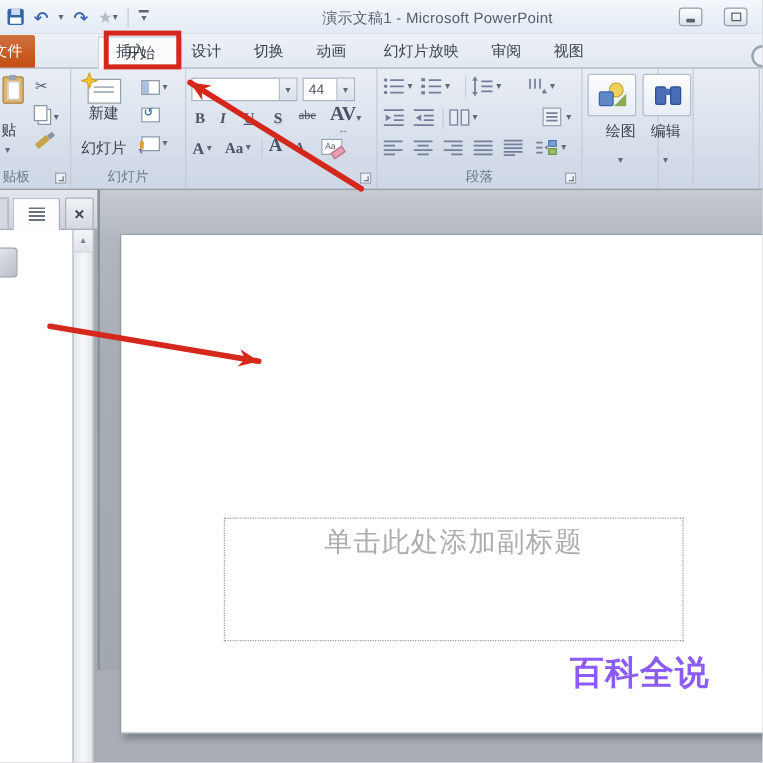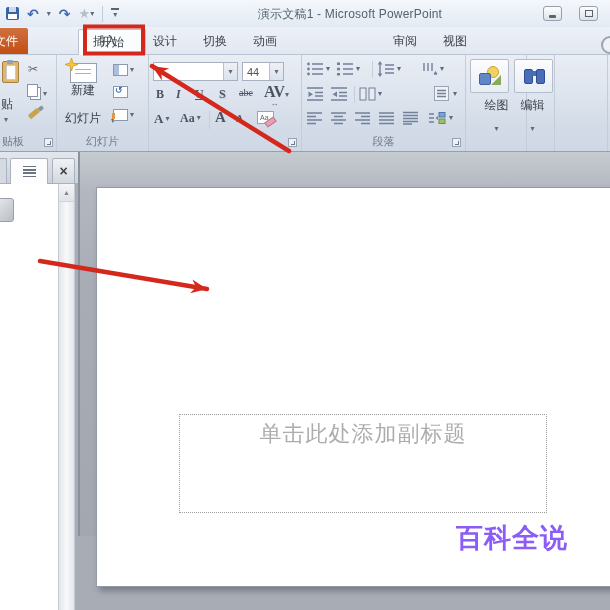--- a/index.html
+++ b/index.html
@@ -172,20 +172,21 @@
       </div>
   </div>
 
   <div class="tabrow">
     <div class="filetab">文件</div>
     <div class="tab active" style="left:30px;width:68px;margin-left:48px;">开始</div>
     <div class="tab" style="left:82px;width:46px;">插入</div>
     <div class="tab" style="left:142px;width:46px;">设计</div>
     <div class="tab" style="left:192px;width:46px;">切换</div>
     <div class="tab" style="left:242px;width:46px;">动画</div>
+    <div class="tab" style="left:292px;width:90px;">幻灯片放映</div>
     <div class="tab" style="left:382px;width:46px;">审阅</div>
     <div class="tab" style="left:432px;width:46px;">视图</div>
   </div>
   <div class="helppartial"></div>
 
   <div class="ribbon">
 
     <div class="rgroup" style="left:0;width:57px;">
       <div class="sbtn" style="left:2px;top:6px;flex-direction:column;">
         <span class="icon-clipboard"></span>

